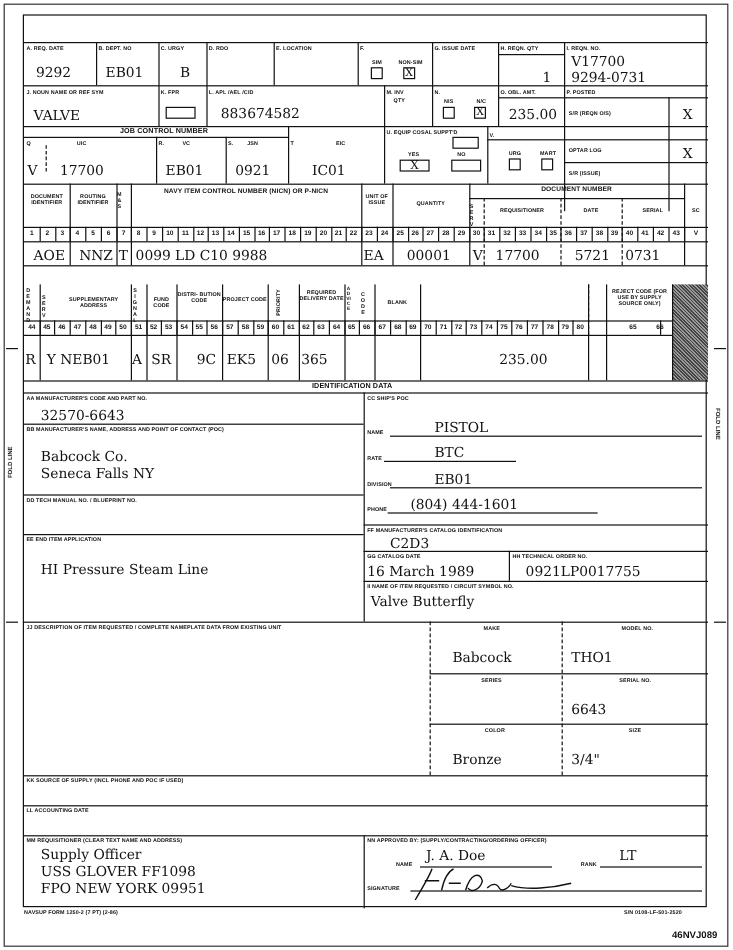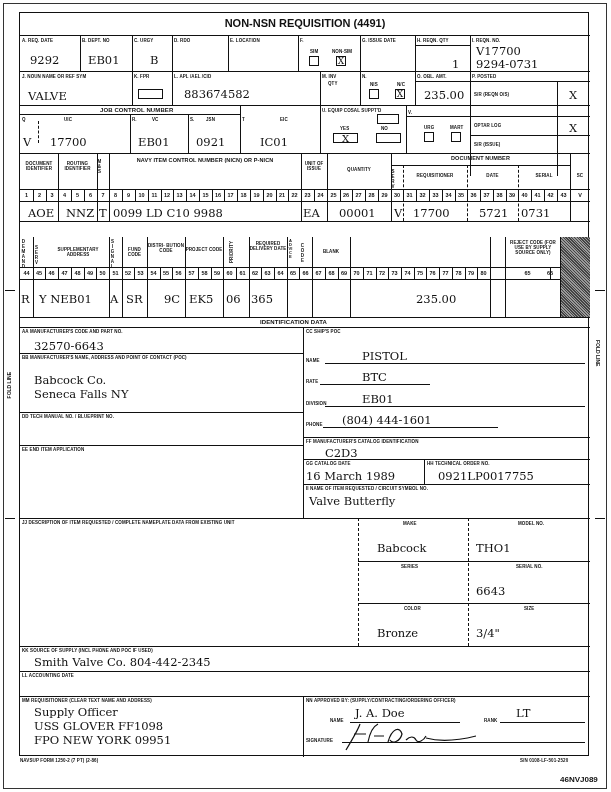--- a/index.html
+++ b/index.html
@@ -28,21 +28,20 @@
 
 <div class="side" style="left:6px; top:372px; transform:rotate(180deg);">FOLD LINE</div>
 <div class="side" style="left:595px; top:340px;">FOLD LINE</div>
 <div class="hl" style="left:5px; top:290px; width:10px;"></div>
 <div class="hl" style="left:595px; top:290px; width:10px;"></div>
 <div class="hl" style="left:5px; top:518px; width:10px;"></div>
 <div class="hl" style="left:595px; top:518px; width:10px;"></div>
 
 <div class="form" style="height:744px;">
 
-  <div class="title">NON-NSN REQUISITION (4491)</div>
   <div class="hl" style="left:0; top:22px; width:570px;"></div>
 
   <div class="lbl" style="left:2px; top:25px;">A. REQ. DATE</div>
   <div class="val" style="left:10px; top:40px;">9292</div>
   <div class="vl" style="left:60px; top:22px; height:36px;"></div>
   <div class="lbl" style="left:62px; top:25px;">B. DEPT. NO</div>
   <div class="val" style="left:68px; top:40px;">EB01</div>
   <div class="vl" style="left:112px; top:22px; height:36px;"></div>
   <div class="lbl" style="left:114px; top:25px;">C. URGY</div>
   <div class="val" style="left:130px; top:40px;">B</div>
@@ -392,20 +391,21 @@
 
   <div class="lbl" style="left:2px; top:342px;">BB MANUFACTURER'S NAME, ADDRESS AND POINT OF CONTACT (POC)</div>
   <div class="val" style="left:14px; top:360px;">Babcock Co.</div>
   <div class="val" style="left:14px; top:374px;">Seneca Falls NY</div>
   <div class="hl" style="left:0; top:399px; width:283px;"></div>
 
   <div class="lbl" style="left:2px; top:401px;">DD TECH MANUAL NO. / BLUEPRINT NO.</div>
   <div class="hl" style="left:0; top:432px; width:283px;"></div>
 
   <div class="lbl" style="left:2px; top:434px;">EE END ITEM APPLICATION</div>
+  <div class="val" style="left:14px; top:454px;">HI Pressure Steam Line</div>
   <div class="hl" style="left:0; top:505px; width:570px;"></div>
 
   <div class="vl" style="left:283px; top:314px; height:191px;"></div>
 
   <div class="lbl" style="left:286px; top:316px;">CC SHIP'S POC</div>
   <div class="lbl" style="left:286px; top:345px;">NAME</div>
   <div class="uline" style="left:305px; top:350px; width:260px;"></div>
   <div class="val" style="left:342px; top:336px;">PISTOL</div>
   <div class="lbl" style="left:286px; top:366px;">RATE</div>
   <div class="uline" style="left:300px; top:371px; width:110px;"></div>
@@ -445,21 +445,20 @@
   <div class="lbl" style="left:496px; top:551px;">SERIAL NO.</div>
   <div class="val" style="left:456px; top:571px;">6643</div>
   <div class="hl" style="left:338px; top:590px; width:232px;"></div>
   <div class="lbl" style="left:384px; top:593px;">COLOR</div>
   <div class="val" style="left:357px; top:613px;">Bronze</div>
   <div class="lbl" style="left:504px; top:593px;">SIZE</div>
   <div class="val" style="left:456px; top:613px;">3/4"</div>
   <div class="hl" style="left:0; top:633px; width:570px;"></div>
 
   <div class="lbl" style="left:2px; top:635px;">KK SOURCE OF SUPPLY (incl phone and POC if used)</div>
-  <div class="val" style="left:14px; top:642px;">Smith Valve Co.    804-442-2345</div>
   <div class="hl" style="left:0; top:658px; width:570px;"></div>
 
   <div class="lbl" style="left:2px; top:660px;">LL ACCOUNTING DATE</div>
   <div class="hl" style="left:0; top:683px; width:570px;"></div>
 
   <div class="lbl" style="left:2px; top:685px;">MM REQUISITIONER (Clear text name and address)</div>
   <div class="val" style="left:14px; top:692px;">Supply Officer</div>
   <div class="val" style="left:14px; top:706px;">USS GLOVER FF1098</div>
   <div class="val" style="left:14px; top:720px;">FPO NEW YORK 09951</div>
   <div class="vl" style="left:283px; top:683px; height:61px;"></div>

